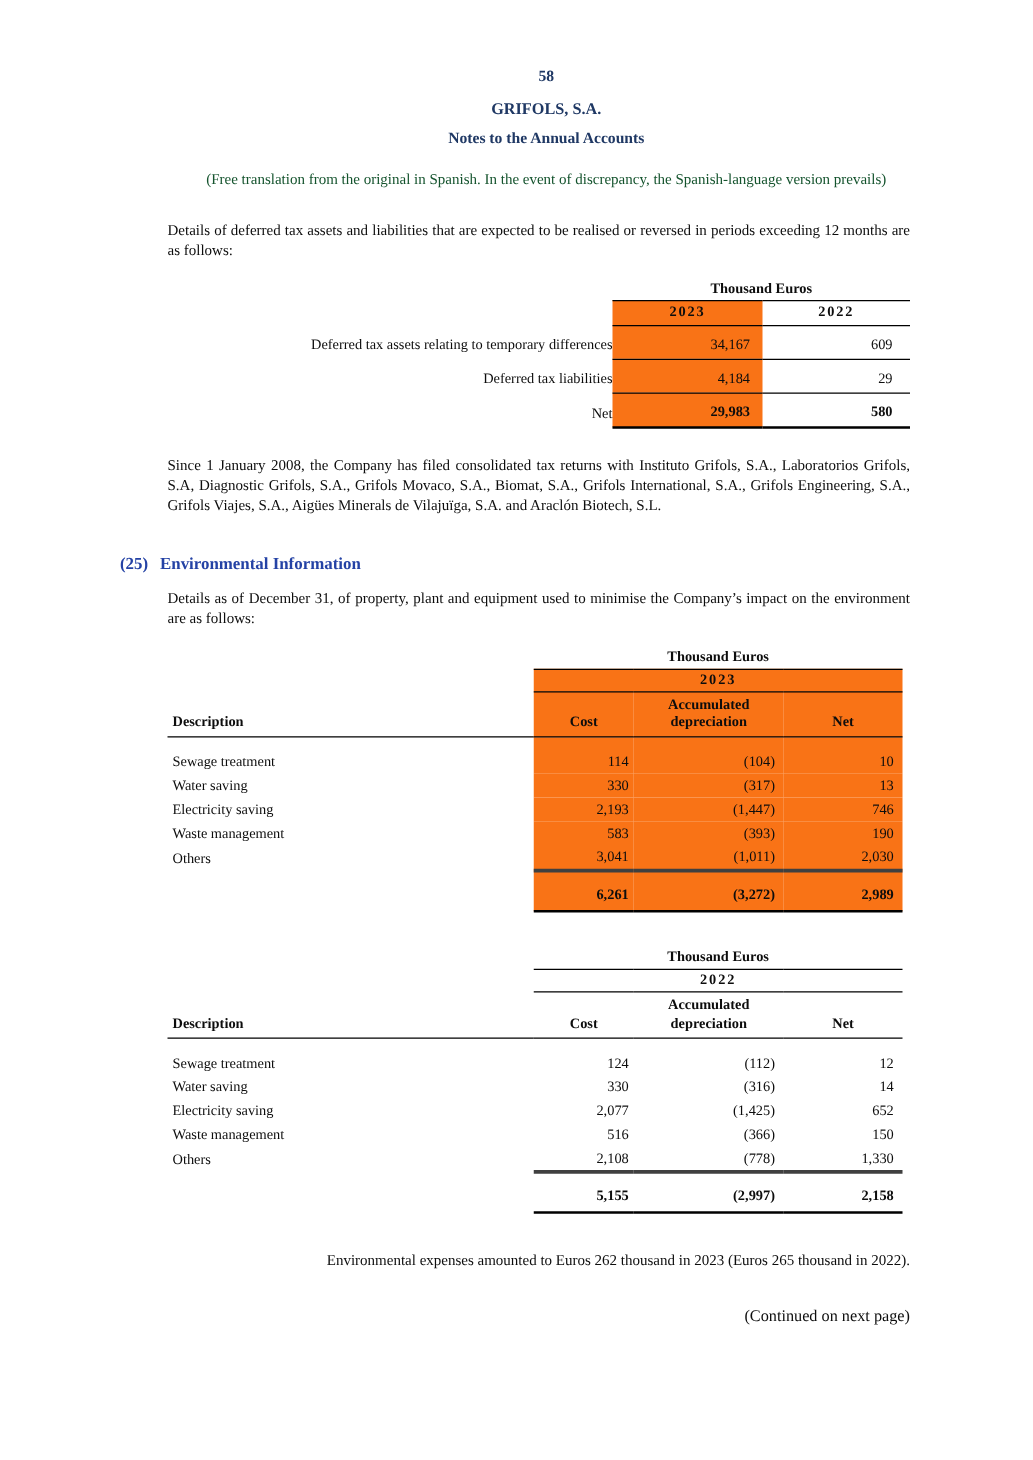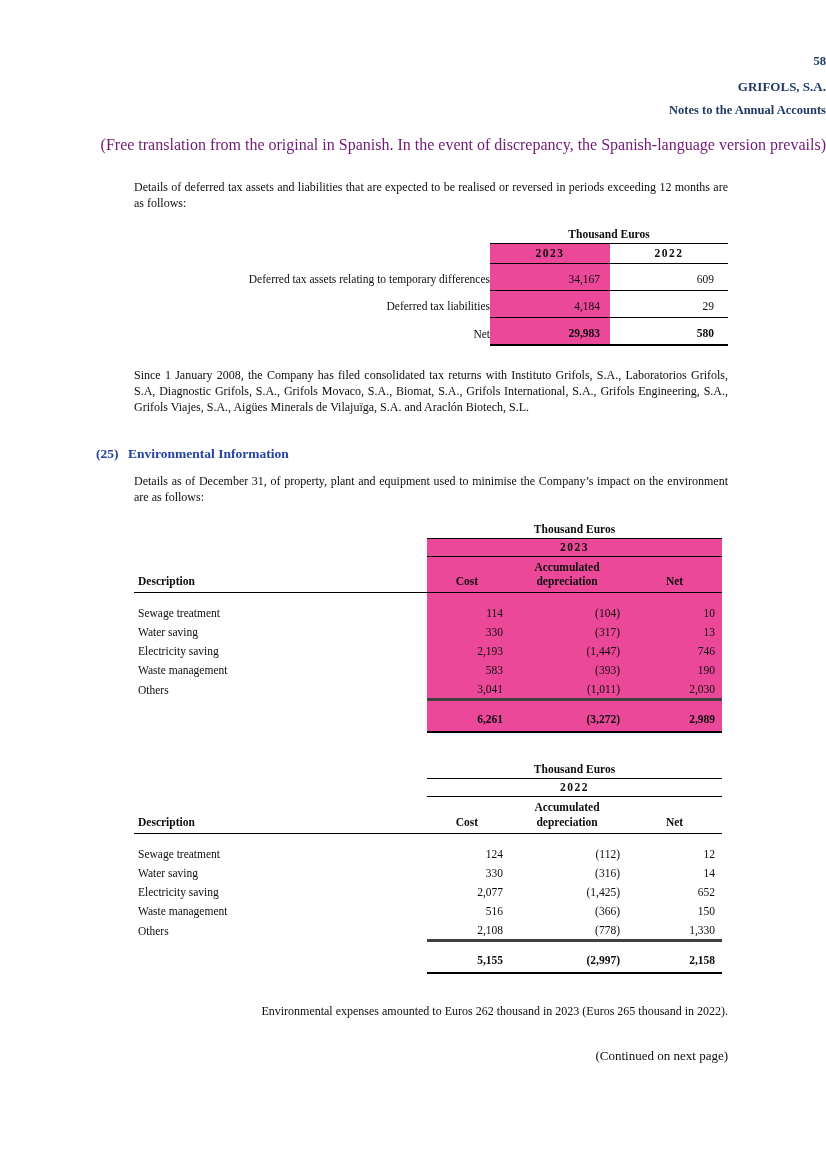--- a/index.html
+++ b/index.html
@@ -6,44 +6,44 @@
   .page{
     position:relative;
     width:826px;height:1168px;
     background:#ffffff;
     font-family:"Liberation Serif","DejaVu Serif",serif;
     color:#0d0d0d;
     overflow:hidden;
     box-sizing:border-box;
     padding-top:54px;
   }
-  .center{text-align:right;margin-left:48px;}
+  .center{text-align:center;margin-left:48px;}
   .navy{color:#1f3864;}
   .page-number{font-size:12.5px;font-weight:bold;margin-bottom:10px;}
   .company{font-size:13px;font-weight:bold;margin-bottom:8px;}
   .doc-title{font-size:12.5px;font-weight:bold;margin-bottom:18px;}
-  .translation{font-size:16px;color:#701a75;margin-bottom:26px;}
+  .translation{font-size:12px;color:#14532d;margin-bottom:26px;}
   .para{
     margin:0 98px 0 134px;
     font-size:12px;line-height:1.33;
     text-align:justify;
   }
   .intro{margin-bottom:14px;}
   .b-head{margin:22px 0 14px 103px;font-size:12px;}
   .b-head .marker{display:inline-block;width:31px;}
   .b-para{margin-bottom:30px;}
   .s25-head{margin:0 0 12px 96px;font-size:13.5px;font-weight:bold;color:#2442a5;}
   .s25-head .marker{display:inline-block;width:32px;}
   .details-para{margin-bottom:15px;}
   .closing{margin-top:30px;margin-bottom:28px;text-align:right;}
   .continued{font-size:13px;text-align:right;margin-right:98px;}
 
   table{border-collapse:collapse;table-layout:fixed;margin-left:134px;}
   td{padding:0;font-size:11.5px;vertical-align:bottom;}
-  .hl{background:#ec4899;}
+  .hl{background:#f97316;}
 
   
   .dtable{width:594px;margin-bottom:22px;}
   .dtable .unit{
     font-weight:bold;text-align:center;font-size:11.5px;
     border-bottom:1px solid #000;padding:2px 0 3px;
   }
   .dtable .yr{
     font-weight:bold;text-align:center;letter-spacing:1.5px;
     border-bottom:1px solid #000;padding:3px 0 4px;

